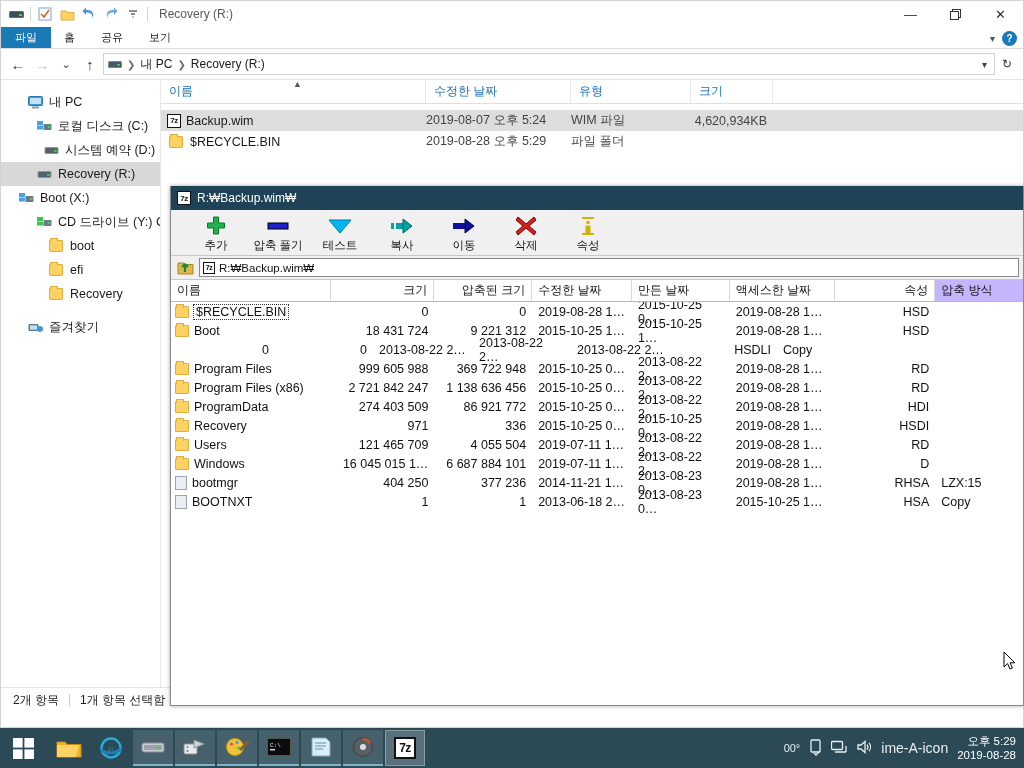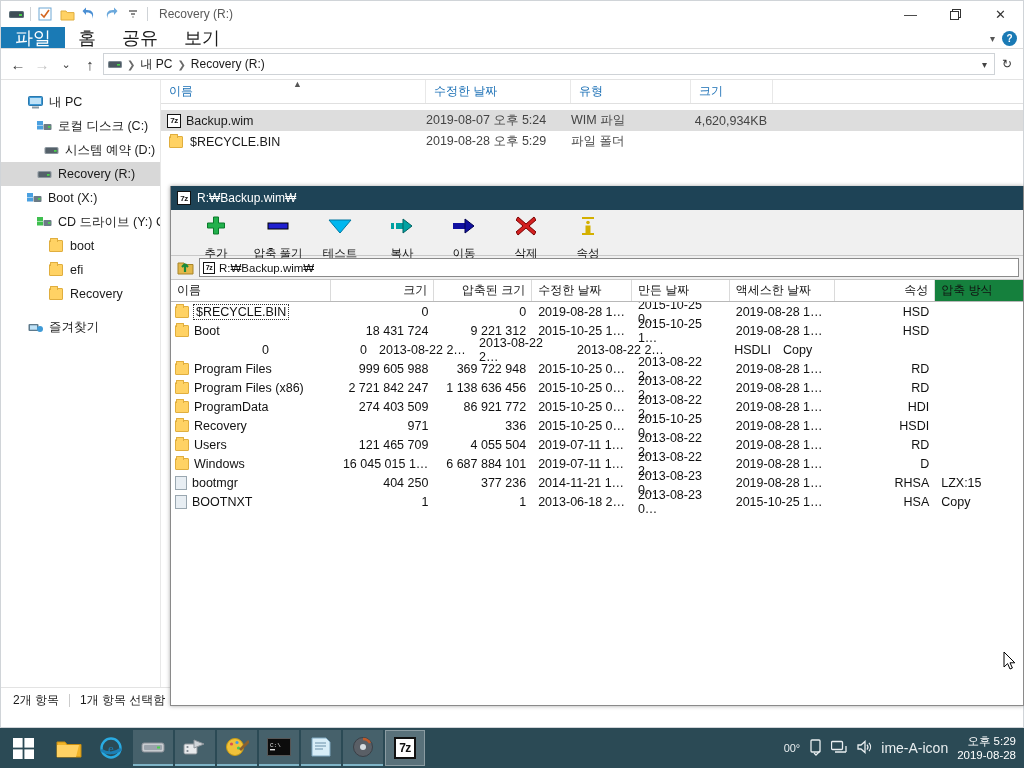--- a/index.html
+++ b/index.html
@@ -19,21 +19,21 @@
   .qat-ico { width:22px; height:22px; display:flex; align-items:center;
      justify-content:center; }
   .sep-v { width:1px; height:14px; background:#cfd3d7; margin:0 3px; }
   .exp-title-text { font-size:12px; color:#5a5a5a; margin-left:8px; }
   .wincontrols { position:absolute; right:0; top:0; display:flex; }
   .wc { width:45px; height:26px; display:flex; align-items:center;
      justify-content:center; font-size:13px; color:#333; }
 
   .ribbon-tabs { height:22px; display:flex; align-items:stretch;
      border-bottom:1px solid #dcdcdc; position:relative; }
-  .rtab { padding:0 13px; font-size:18px; color:#1a1a1a;
+  .rtab { padding:0 13px; font-size:11px; color:#1a1a1a;
      display:flex; align-items:center; }
   .rtab.file { background:#1a7ab5; color:#fff; font-weight:normal;
      padding:0 14px; }
   .ribbon-right { position:absolute; right:6px; top:0; height:22px;
      display:flex; align-items:center; gap:7px; }
   .chev { font-size:10px; color:#555; }
   .helpbtn { width:15px; height:15px; border-radius:50%; background:#1a7ab5;
      color:#fff; font-size:10px; font-weight:bold; display:flex;
      align-items:center; justify-content:center; }
 
@@ -91,36 +91,36 @@
   .sz-title { height:24px; background:#1e4356; display:flex; align-items:center;
      padding-left:6px; gap:6px; }
   .sz-title-text { font-size:12px; color:#fff; }
   .sz-menu { height:22px; background:#fff; display:flex; align-items:center;
      padding-left:4px; border-bottom:1px solid #dcdcdc; }
   .sz-menu > span { font-size:12px; color:#111; padding:0 8px; }
   .sz-toolbar { height:46px; background:#f0f0f0; display:flex;
      align-items:flex-start; padding:3px 0 0 14px; gap:0;
      border-bottom:1px solid #c8c8c8; }
   .tbtn { width:62px; display:flex; flex-direction:column; align-items:center;
-     gap:9px; padding-top:2px; }
+     gap:1px; padding-top:2px; }
   .tbtn .ic { height:22px; display:flex; align-items:center;
      justify-content:center; }
   .tbtn .lb { font-size:11.5px; color:#111; }
   .sz-addr { height:24px; background:#f0f0f0; display:flex; align-items:center;
      padding:0 4px; gap:4px; border-bottom:1px solid #c8c8c8; }
   .sz-addr-field { flex:1; height:19px; background:#fff;
      border:1px solid #8a8a8a; display:flex; align-items:center; gap:4px;
      padding-left:3px; font-size:11.5px; color:#111; }
   .sz-hdr { height:22px; background:#fff; display:flex; font-size:12px;
      color:#111; border-bottom:1px solid #b8b8b8; }
   .sz-hdr > div { display:flex; align-items:center; padding:0 6px;
      border-right:1px solid #dadada; }
   .sz-hdr .hl { justify-content:flex-start; }
   .sz-hdr .hr { justify-content:flex-end; }
-  .sz-hdr .hsel { background:#15803d; border-right:none; }
+  .sz-hdr .hsel { background:#c4b5fd; border-right:none; }
   .sz-list { background:#fff; height:392px; overflow:hidden; }
   .szrow { height:19px; display:flex; font-size:12.5px; color:#111;
      align-items:center; }
   .szc { display:flex; align-items:center; padding:0 6px; }
   .szc.r { justify-content:flex-end; }
   .nm { width:160px; gap:5px; padding-left:4px; }
   .nm .sel-box { outline:1px dotted #333; padding:0 2px; }
 
   
   #taskbar { position:absolute; left:0; bottom:0; width:1024px; height:40px;
@@ -277,21 +277,21 @@
         <div class="tree-item sel" style="padding-left:33px">
           <span class="tree-ico">
               <svg width="15" height="11">
                 <rect x="0.5" y="2" width="14" height="7" rx="1.5" fill="#8c969e"></rect>
                 <rect x="1.5" y="3" width="12" height="5" rx="1" fill="#55616a"></rect>
                 <rect x="10" y="5" width="2.6" height="1.8" fill="#4ad14a"></rect>
               </svg>
             </span>
           <span>Recovery (R:)</span>
         </div>
-        <div class="tree-item" style="padding-left:23px">
+        <div class="tree-item" style="padding-left:15px">
           <span class="tree-ico">
               <svg width="15" height="13">
                 <rect x="0" y="1" width="6" height="4" fill="#4aa0e0"></rect>
                 <rect x="0" y="5.5" width="6" height="4" fill="#4aa0e0"></rect>
                 <rect x="6.5" y="4" width="8" height="6" rx="1" fill="#6b7b86"></rect>
                 <rect x="11" y="6" width="2.4" height="1.8" fill="#4ad14a"></rect>
               </svg>
             </span>
           <span>Boot (X:)</span>
         </div>

